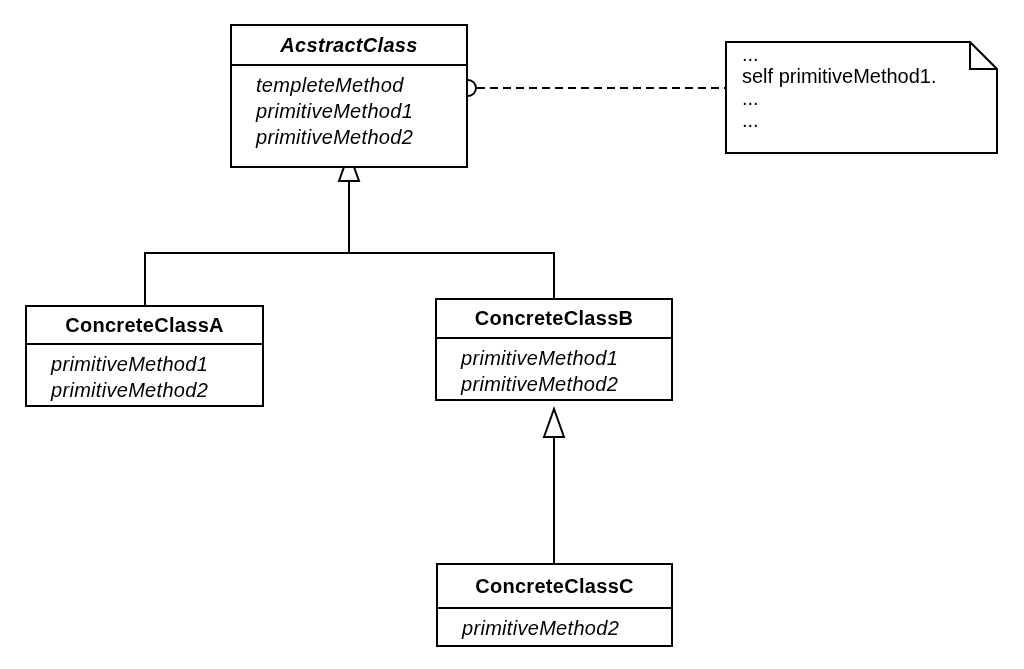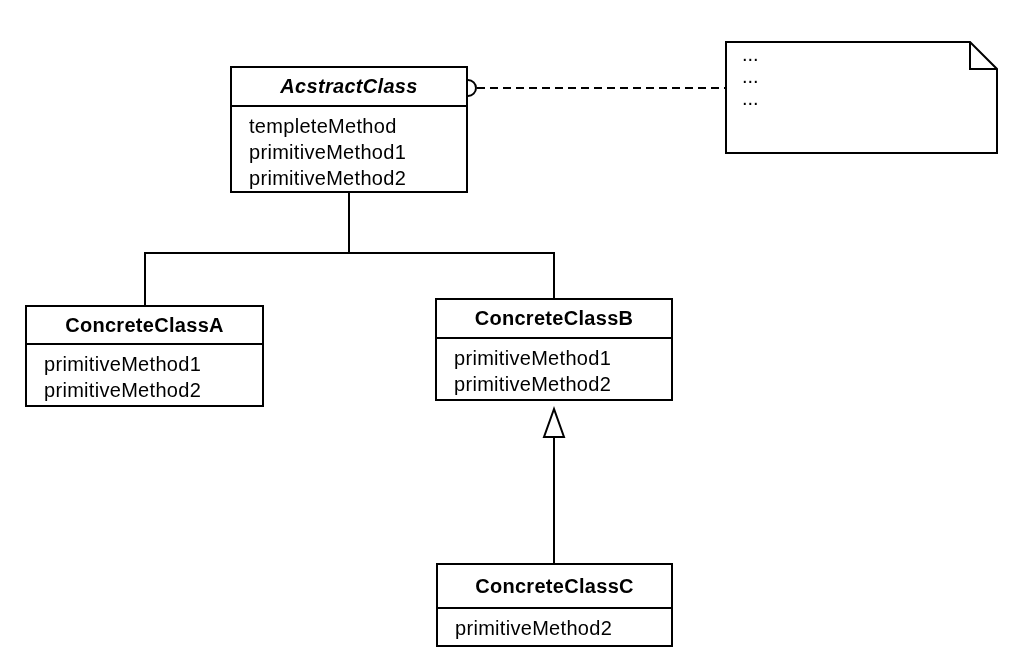--- a/index.html
+++ b/index.html
@@ -41,22 +41,23 @@
     align-items: center;
     justify-content: center;
     font-weight: bold;
     font-size: 20px;
     color: #000000;
     letter-spacing: 0.3px;
   }
   .class-title.italic { font-style: italic; }
   .class-body {
     box-sizing: border-box;
-    padding: 6px 8px 0 17px;
+    padding: 6px 8px 0 24px;
     flex: 1;
+    font-style: italic;
   }
   .method {
     font-size: 20px;
     line-height: 26px;
     color: #000000;
     letter-spacing: 0.3px;
     white-space: nowrap;
   }
   #note-text {
     position: absolute;
@@ -87,21 +88,21 @@
     <path class="nofill" d="M970,42 L970,69 L997,69"></path>
 
     <path class="nofill" d="M145,305 L145,253 L554,253 L554,305"></path>
     <line class="nofill" x1="349" y1="253" x2="349" y2="181"></line>
     <polygon class="shape" points="349,153 339,181 359,181"></polygon>
 
     <line class="nofill" x1="554" y1="563" x2="554" y2="437"></line>
     <polygon class="shape" points="554,409 544,437 564,437"></polygon>
   </svg>
 
-  <div class="class-box" style="left:230px; top:24px; width:238px; height:127px;margin-top:42px;">
+  <div class="class-box" style="left:230px; top:24px; width:238px; height:144px;">
     <div class="class-title italic" style="height:40px;">AcstractClass</div>
     <div class="class-body">
       <div class="method">templeteMethod</div>
       <div class="method">primitiveMethod1</div>
       <div class="method">primitiveMethod2</div>
     </div>
   </div>
 
   <div class="class-box" style="left:25px; top:305px; width:239px; height:102px;">
     <div class="class-title" style="height:38px;">ConcreteClassA</div>
@@ -121,17 +122,18 @@
 
   <div class="class-box" style="left:436px; top:563px; width:237px; height:84px;">
     <div class="class-title" style="height:44px;">ConcreteClassC</div>
     <div class="class-body">
       <div class="method">primitiveMethod2</div>
     </div>
   </div>
 
   <div id="note-text">
     <div class="note-line">...</div>
+    <div class="note-line">self primitiveMethod1.</div>
     <div class="note-line">...</div>
     <div class="note-line">...</div>
   </div>
 
 </div>
 
 </body></html>

